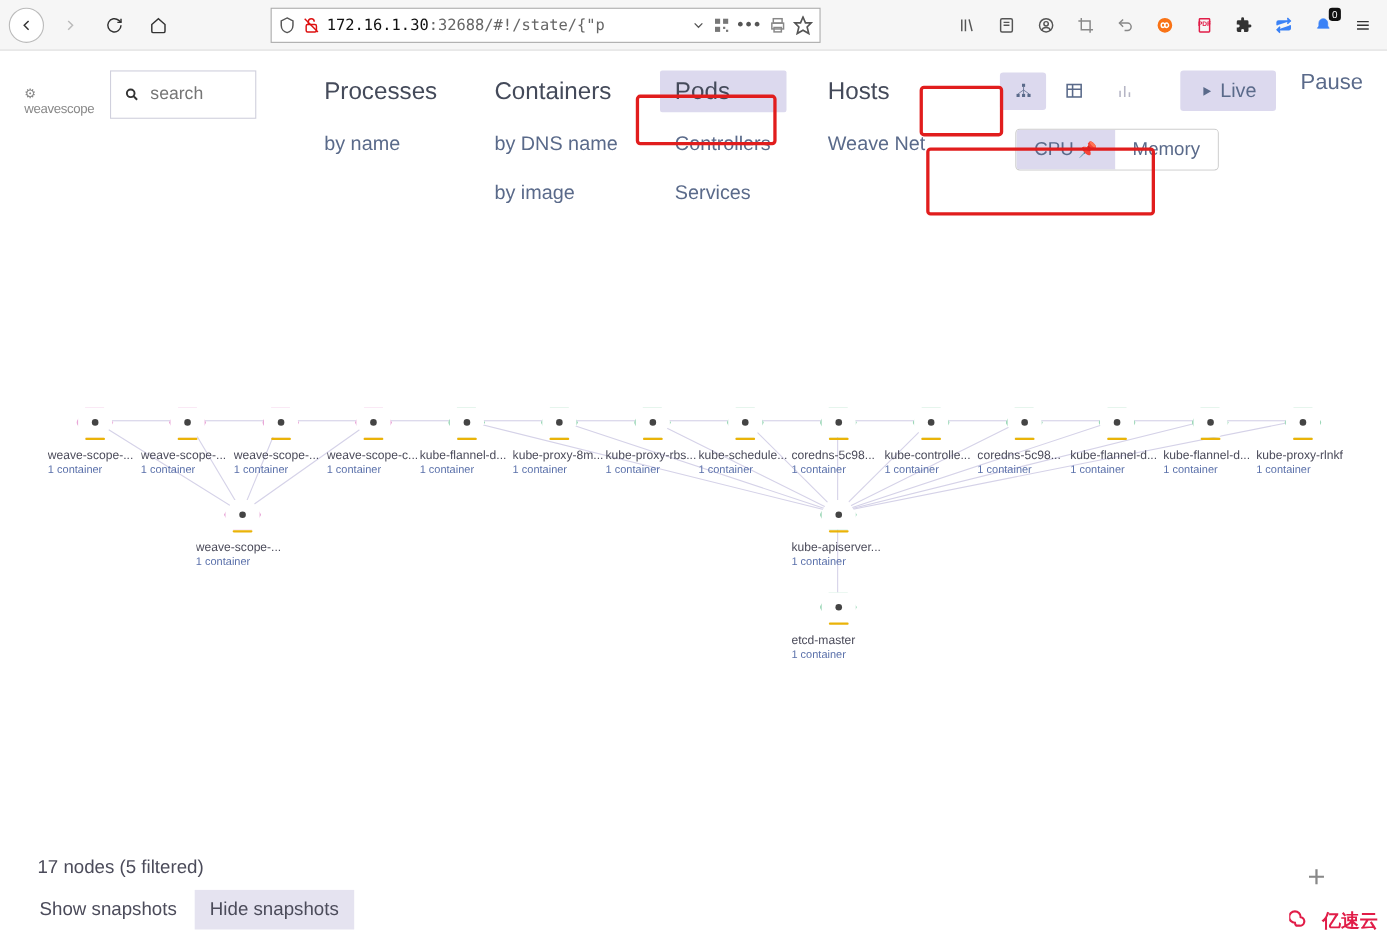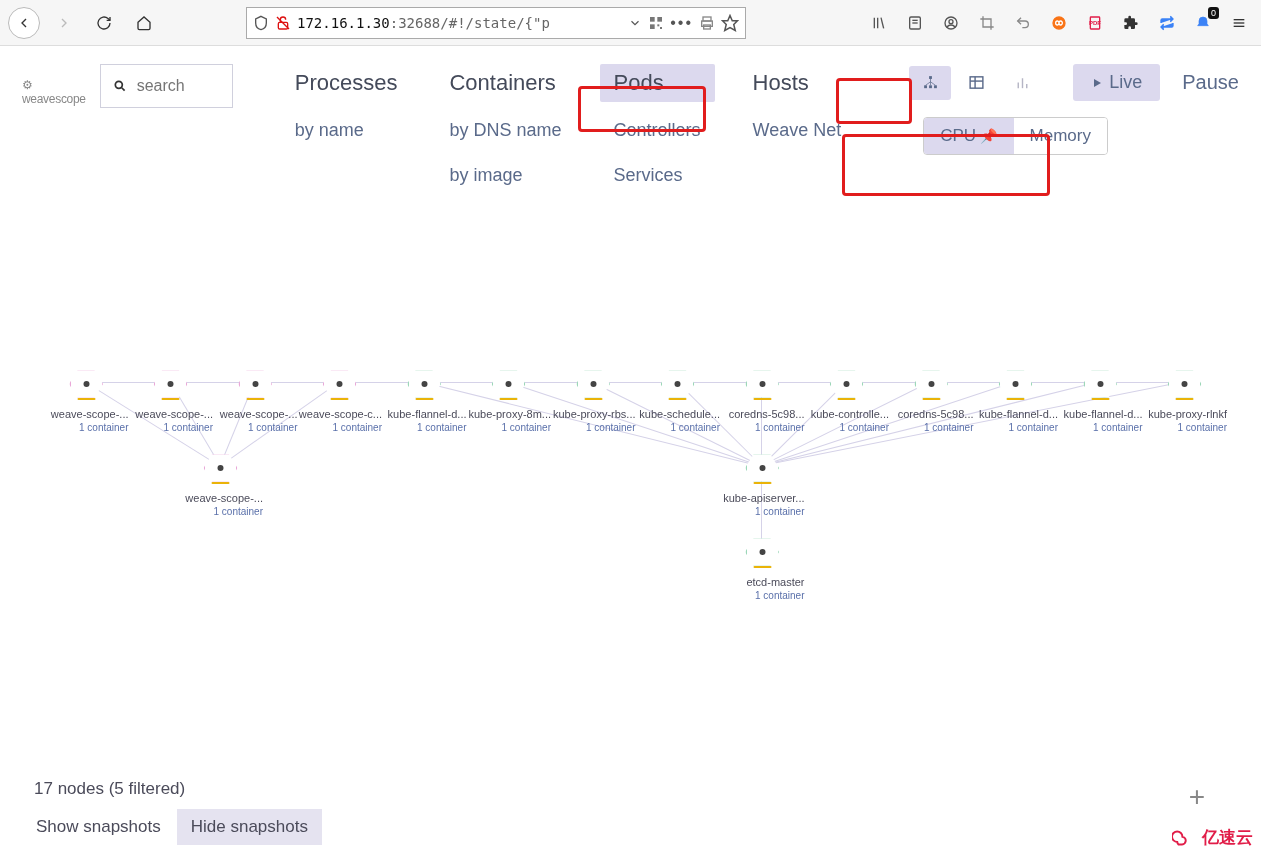--- a/index.html
+++ b/index.html
@@ -33,48 +33,48 @@
 .topo-item.selected { background: #dcd9ee; }
 .topo-item.sub { font-size: 18px; }
 .right-controls { display: flex; flex-direction: column; gap: 16px; align-items: flex-start; padding-left: 40px; }
 .view-modes { display: flex; gap: 4px; align-items: center; }
 .mode-btn { width: 42px; height: 34px; display: flex; align-items: center; justify-content: center; border: none; background: transparent; cursor: pointer; color: #5a6a8a; }
 .mode-btn.selected { background: #dcd9ee; border-radius: 3px; }
 .mode-btn svg { width: 17px; height: 17px; }
 .metric-toggle { display: flex; border: 1px solid #ccc; border-radius: 4px; overflow: hidden; margin-left: 14px; }
 .metric-btn { padding: 8px 16px; font-size: 17px; color: #5a6a8a; background: #fff; border: none; cursor: pointer; white-space: nowrap; display: flex; align-items: center; gap: 4px; justify-content: space-between; }
 .metric-btn.selected { background: #dcd9ee; }
-.live-group { display: flex; align-items: center; gap: 22px; }
+.live-group { display: flex; gap: 22px; }
 .live-btn { background: #dcd9ee; padding: 8px 18px; font-size: 18px; color: #5a6a8a; border: none; cursor: pointer; display: flex; align-items: center; gap: 6px; border-radius: 3px; }
 .pause-btn { font-size: 20px; color: #5a6a8a; cursor: pointer; }
 
 
 .hl { position: absolute; border: 3px solid #e11d1d; pointer-events: none; border-radius: 4px; }
 
 
 .graph { position: absolute; left: 0; right: 0; top: 180px; bottom: 70px; }
 .edge { position: absolute; height: 1px; background: #d5d2e8; transform-origin: 0 0; }
-.node { position: absolute; width: 85px; text-align: right; transform: translate(-50%, 0); }
+.node { position: absolute; width: 85px; text-align: left; transform: translate(-50%, 0); }
 .hexwrap { position: relative; width: 36px; height: 36px; margin: 0 auto; display: flex; align-items: center; justify-content: center; }
 .hex { width: 34px; height: 30px; clip-path: polygon(25% 5%, 75% 5%, 100% 50%, 75% 95%, 25% 95%, 0% 50%); border-radius: 4px; display: flex; align-items: center; justify-content: center; }
 .hex.pink { background: #fff; box-shadow: 0 0 0 1.5px #e9a8d8 inset; }
 .hex.green { background: #fff; box-shadow: 0 0 0 1.5px #9cd7b8 inset; }
 .hex .dot { width: 6px; height: 6px; background: #444; border-radius: 50%; }
 .hex-underline { position: absolute; bottom: 2px; left: 50%; transform: translateX(-50%); width: 18px; height: 2px; background: #eab308; border-radius: 1px; }
 .node-title { font-size: 11px; color: #4b4b5a; margin-top: 6px; white-space: nowrap; overflow: hidden; text-overflow: ellipsis; }
 .node-sub { font-size: 10px; color: #5a70aa; margin-top: 2px; }
 
 
 .footer { position: absolute; left: 0; right: 0; bottom: 0; padding: 0 22px 10px 22px; }
 .footer-status { font-size: 17px; color: #4b4b5a; margin-bottom: 10px; padding-left: 12px; }
 .snap-tabs { display: flex; gap: 2px; }
 .snap-tab { padding: 8px 14px; font-size: 17px; color: #4b4b5a; background: #fff; cursor: pointer; }
 .snap-tab.selected { background: #e5e3f0; }
 .zoom-btn { position: absolute; right: 56px; bottom: 42px; font-size: 28px; color: #888; cursor: pointer; }
-.watermark { position: absolute; right: 8px; bottom: 6px; font-size: 17px; font-weight: 700; color: #e11d48; display: flex; align-items: center; gap: 4px; }
+.watermark { position: absolute; right: 8px; bottom: 6px; font-size: 17px; font-weight: 700; color: #e11d48; display: flex; gap: 4px; }
 .watermark svg { width: 26px; height: 18px; }
 .pin { color: #f97316; font-size: 14px; }
 </style>
 </head>
 <body>
 
 <div class="browser-bar">
   <div class="nav-btn">
       <svg viewBox="0 0 24 24" fill="none" stroke="#333" stroke-width="2">
         <path d="M15 18l-6-6 6-6"></path>

